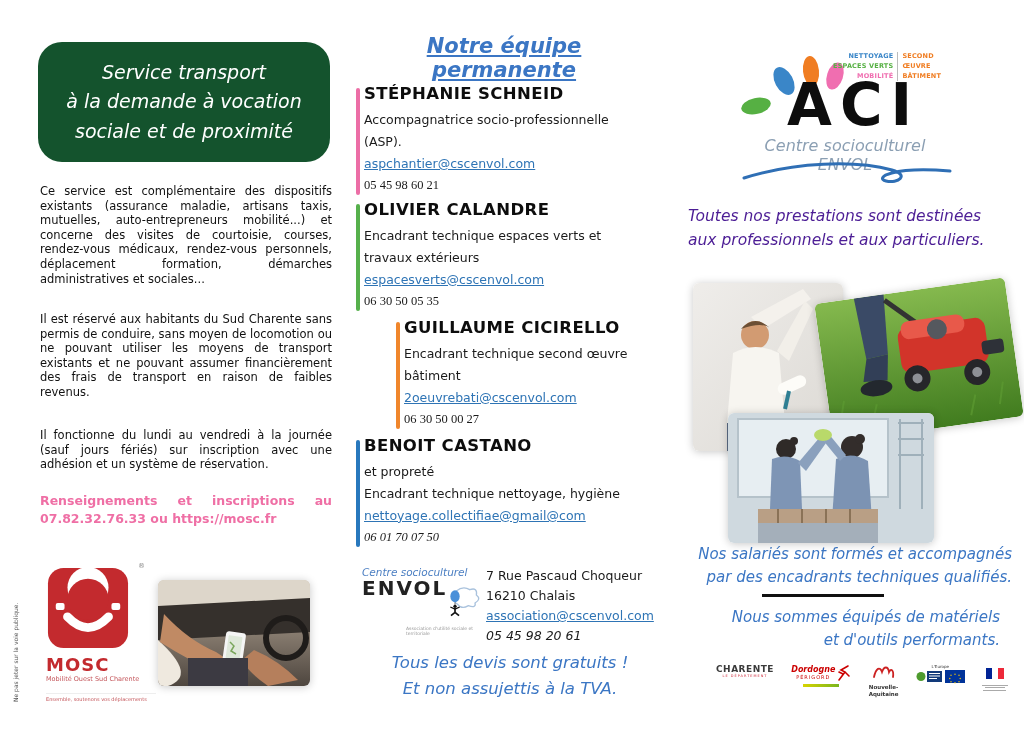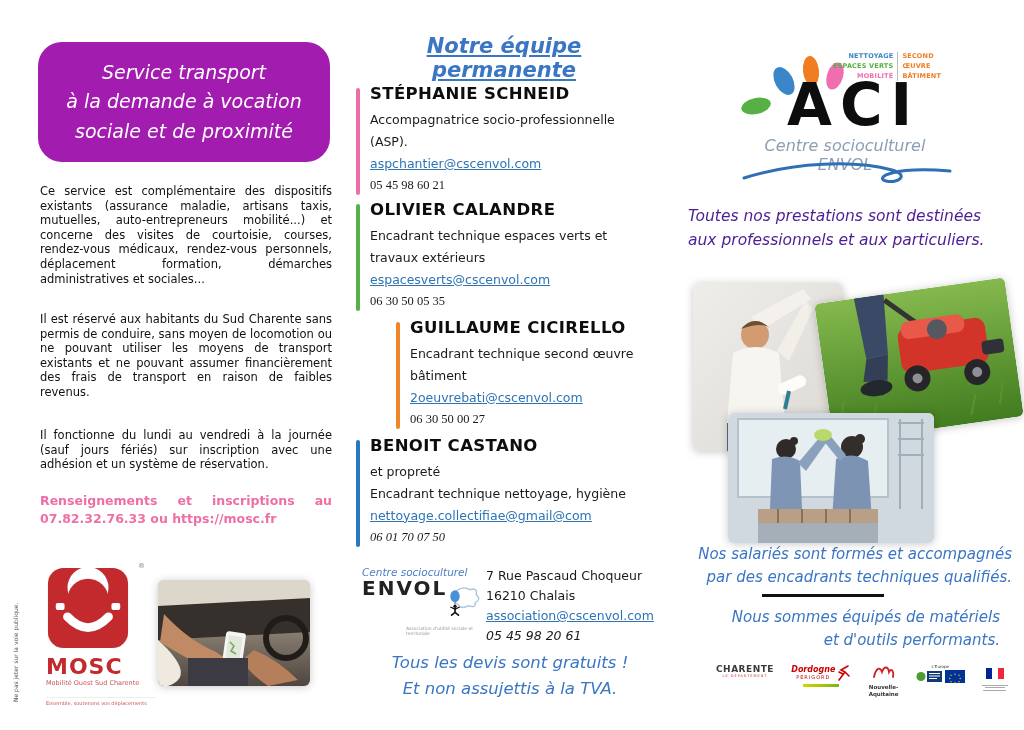--- a/index.html
+++ b/index.html
@@ -3,41 +3,41 @@
 <meta charset="utf-8">
 <style>
   html,body{margin:0;padding:0;background:#e9e9e9;}
   .page{position:relative;width:1024px;height:730px;background:#ffffff;
         font-family:"DejaVu Sans","Liberation Sans",sans-serif;overflow:hidden;color:#1a1a1a;}
   .abs{position:absolute;}
   .hand{font-family:"DejaVu Sans",sans-serif;font-style:italic;}
   .lnk{color:#2e74b5;text-decoration:underline;cursor:pointer;}
 
   
-  .banner{left:38px;top:42px;width:292px;height:120px;background:#a21caf;border-radius:24px;
+  .banner{left:38px;top:42px;width:292px;height:120px;background:#14532d;border-radius:24px;
           display:flex;flex-direction:column;justify-content:center;text-align:center;
           color:#ffffff;font-size:19px;line-height:1.55;}
   .para{left:40px;width:292px;font-size:11.5px;line-height:1.27;text-align:justify;color:#111;}
   .contact{left:40px;top:492px;width:292px;font-size:12.5px;line-height:1.45;font-weight:bold;
            color:#ef6fa5;text-align:justify;}
   .vnote{left:12px;top:702px;transform:rotate(-90deg);transform-origin:0 0;font-size:6px;color:#555;width:100px;}
 
   .mosc{left:46px;top:566px;width:110px;text-align:left;}
-  .mosc-name{font-size:22px;font-weight:bold;color:#c32a2e;letter-spacing:1px;line-height:1;margin-top:2px;}
+  .mosc-name{font-size:18px;font-weight:bold;color:#c32a2e;letter-spacing:1px;line-height:1;margin-top:2px;}
   .mosc-sub{font-size:6.5px;color:#c4555a;margin-top:1px;}
   .mosc-tag{font-size:5px;color:#c4555a;margin-top:10px;border-top:1px solid #eee;padding-top:2px;}
   .reg{position:absolute;left:92px;top:-4px;font-size:7px;color:#888;}
 
   .photo{border-radius:6px;box-shadow:0 1px 8px rgba(0,0,0,.22), inset 0 0 14px 6px rgba(255,255,255,.85);overflow:hidden;}
   .photo svg{display:block;}
 
   
   .heading{left:368px;top:34px;width:272px;text-align:center;font-size:21px;color:#3b76c4;
            text-decoration:underline;font-weight:bold;}
-  .tblock{left:356px;width:302px;padding-left:14px;box-sizing:border-box;}
+  .tblock{left:356px;width:302px;padding-left:8px;box-sizing:border-box;}
   .tbar{position:absolute;left:0;top:4px;bottom:2px;width:4px;border-radius:2px;}
   .tname{font-size:16.5px;font-weight:bold;letter-spacing:.4px;color:#0d0d0d;margin-bottom:6px;}
   .trole{font-size:12.5px;line-height:1.75;color:#1a1a1a;}
   .temail{font-size:12.5px;line-height:1.75;display:inline-block;}
   .tphone{font-size:12.5px;line-height:1.75;color:#1a1a1a;font-family:Liberation Serif, serif;}
   .italic{font-style:italic;}
 
   .envol{left:362px;top:566px;width:120px;}
   .envol-l1{font-size:10.5px;color:#4a7ec2;}
   .envol-l2{font-size:20px;letter-spacing:2px;color:#222;font-weight:bold;line-height:1;}

